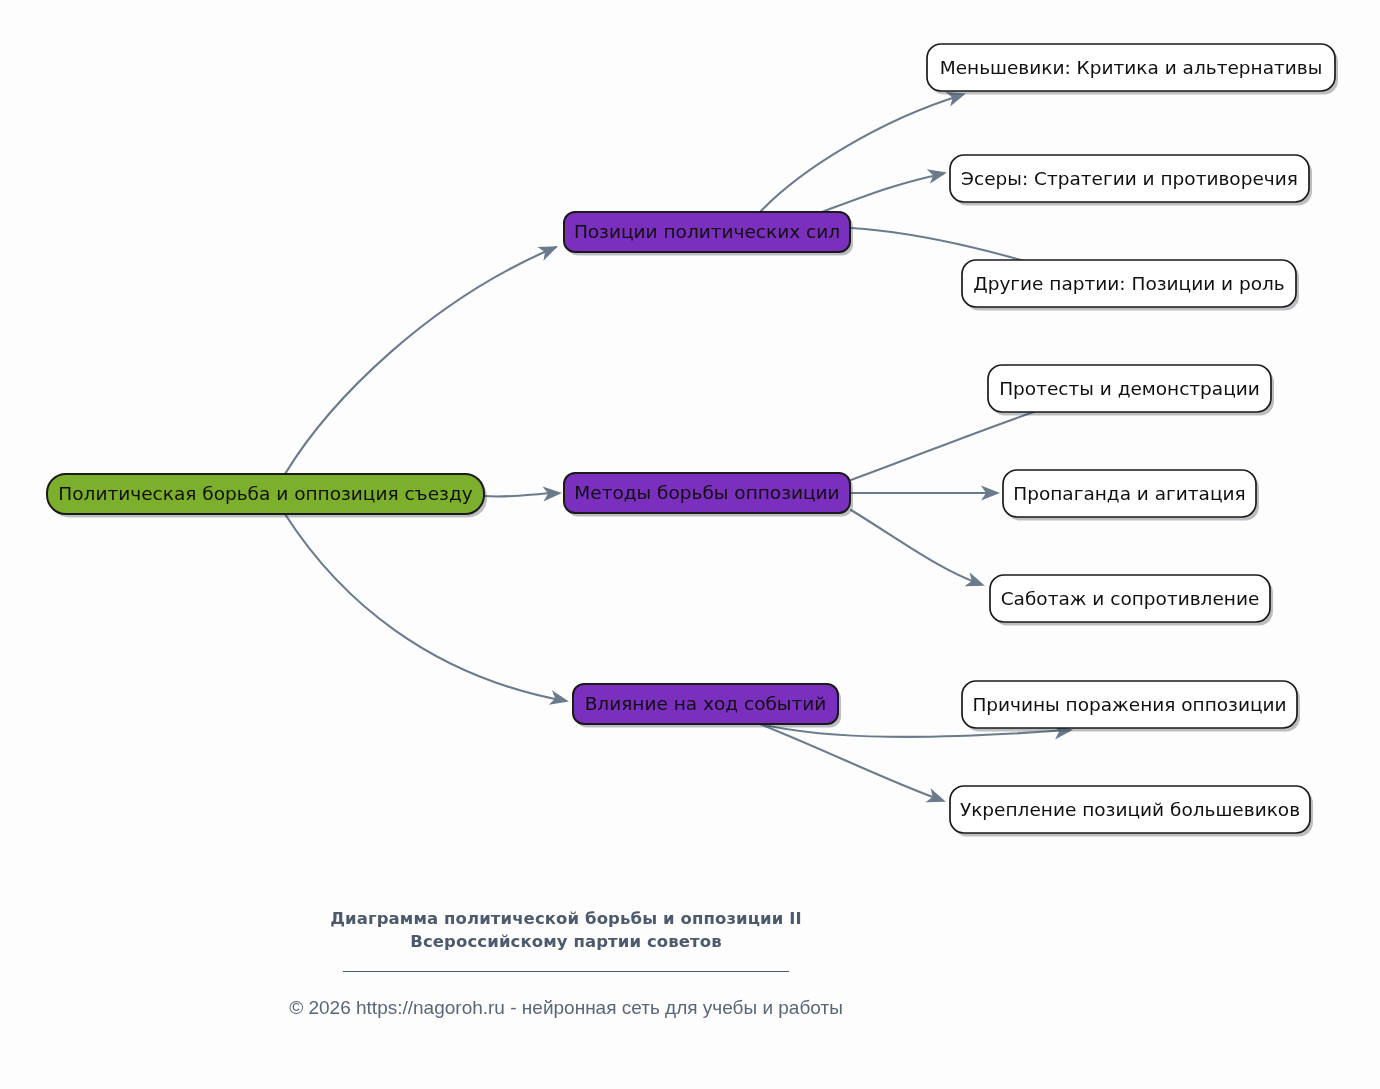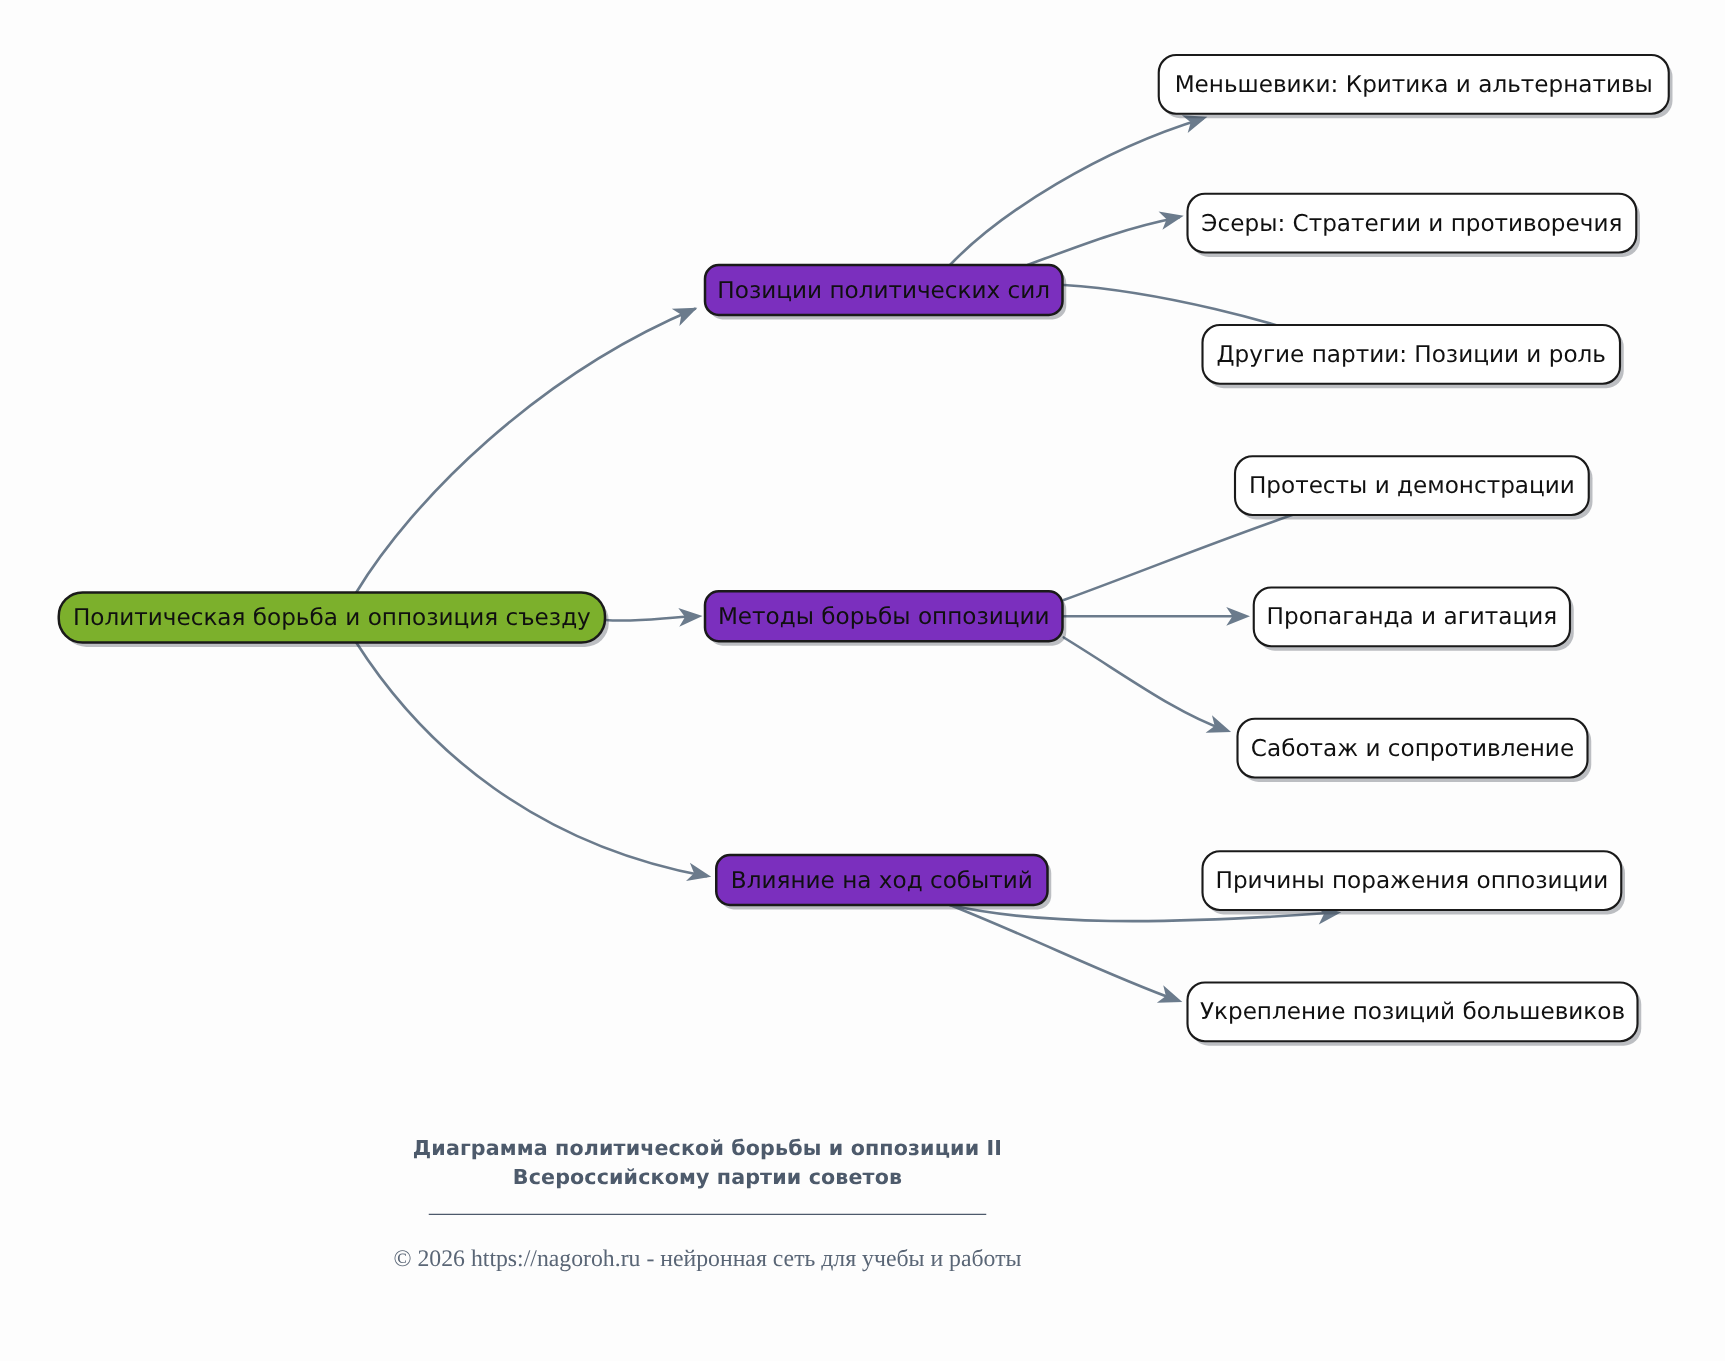--- a/index.html
+++ b/index.html
@@ -90,21 +90,21 @@
     margin: 0 auto;
     width: 560px;
   }
   .caption-rule {
     width: 446px;
     height: 0;
     border-top: 1.6px solid #4d5a6b;
     margin: 17px auto 0 auto;
   }
   .caption-copyright {
-    font-family: Liberation Serif, serif;
+    font-family: Liberation Sans, sans-serif;
     font-size: 19px;
     color: #5a6676;
     margin-top: 25px;
   }
 </style>
 </head>
 <body>
 
 <div id="diagram-root">
   <svg id="mindmap" viewBox="0 0 1380 1089">

